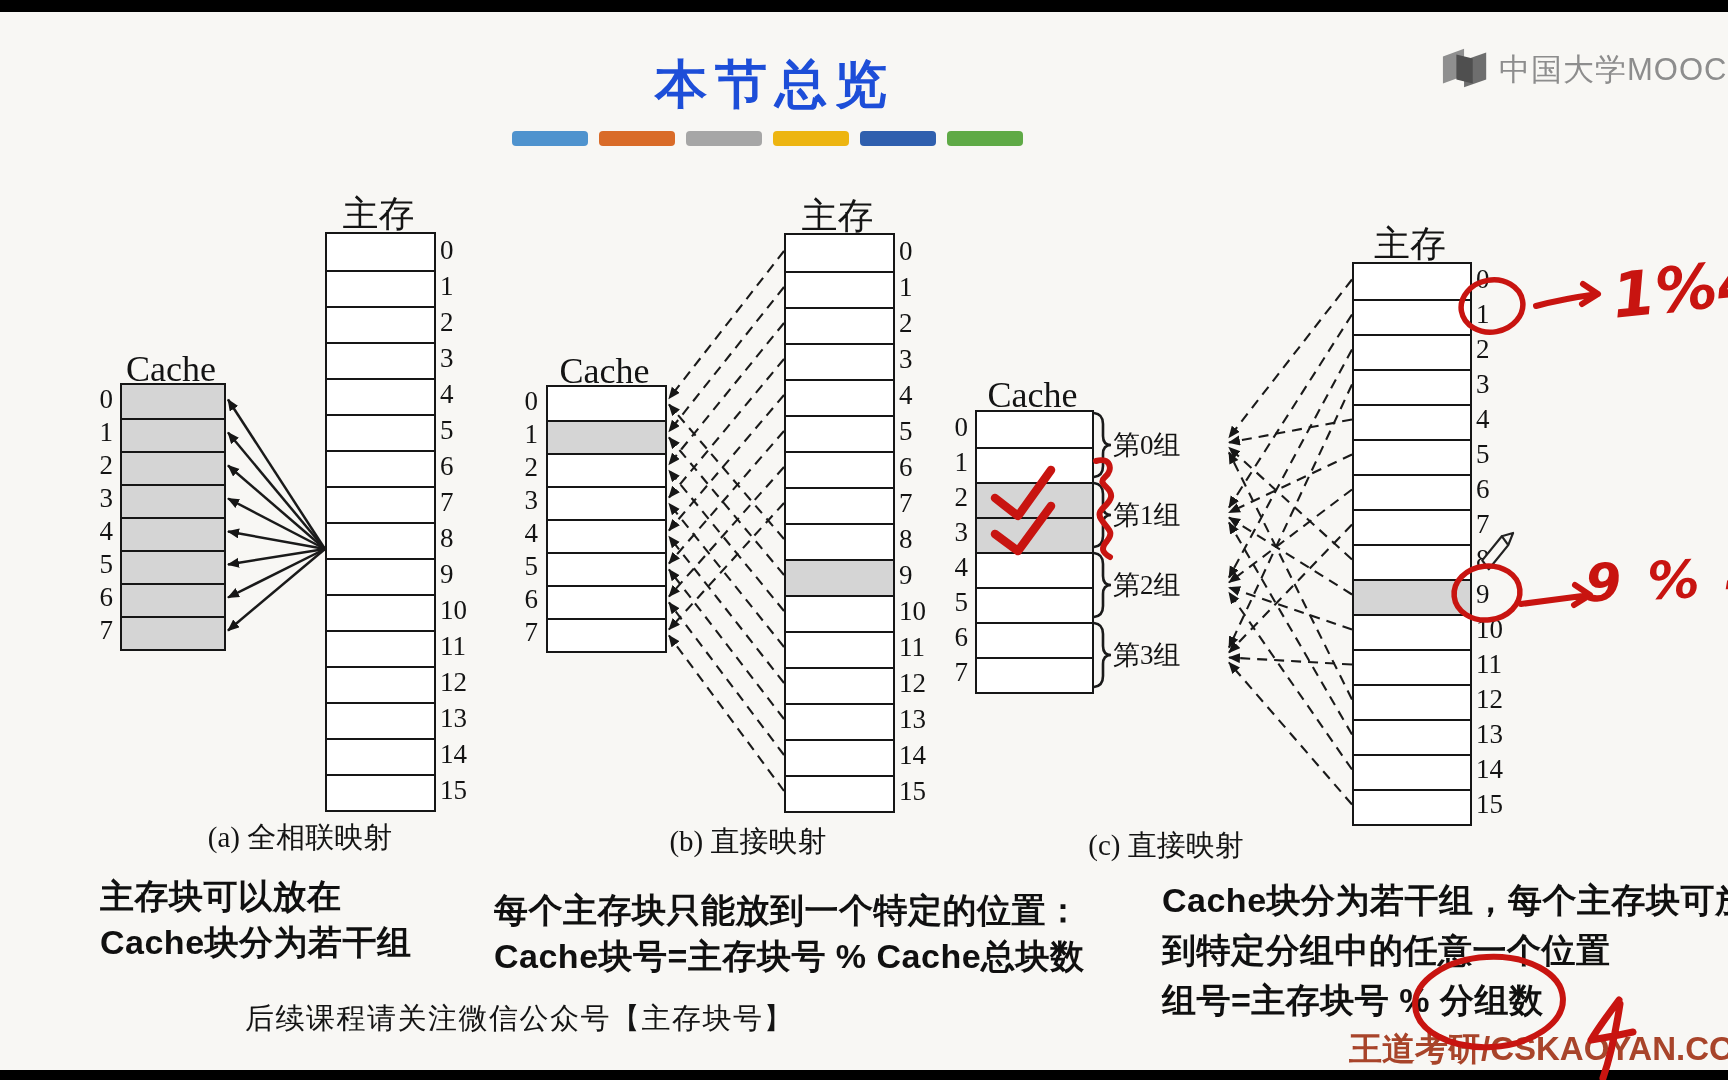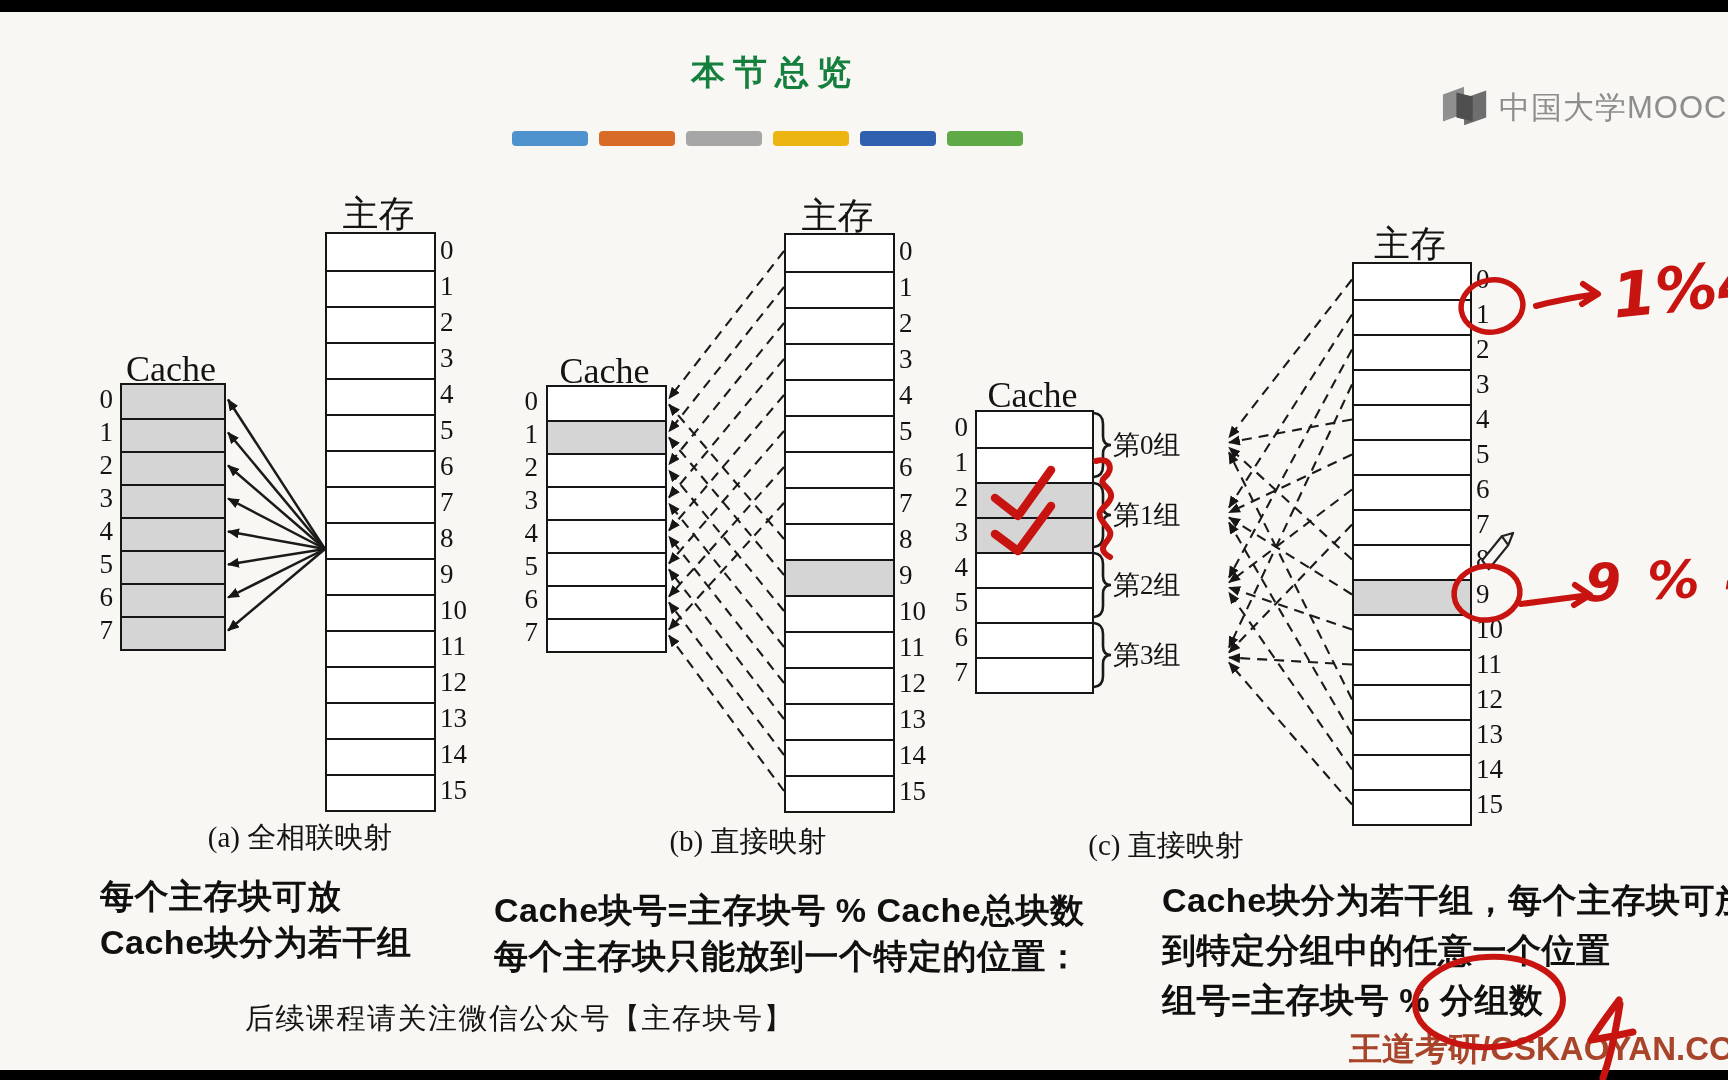--- a/index.html
+++ b/index.html
@@ -2,24 +2,24 @@
 <html><head>
 <meta charset="utf-8">
 <style>
   html,body{margin:0;padding:0;background:#222;}
   .stage{position:relative;width:1728px;height:1080px;background:#f8f7f4;overflow:hidden;
          font-family:"Liberation Serif","DejaVu Serif",serif;color:#141414;}
   .hbar{position:absolute;left:0;width:100%;background:#000;}
   .hbar.top{top:0;height:12px;}
   .hbar.bot{bottom:0;height:10px;}
   .title{position:absolute;left:540px;top:50px;width:470px;text-align:center;
-         font-size:34px;font-weight:bold;color:#15803d;letter-spacing:8px;}
+         font-size:52px;font-weight:bold;color:#1d4ed8;letter-spacing:8px;}
   .rule{position:absolute;left:512px;top:131px;display:flex;gap:11px;}
   .rule .seg{width:76px;height:15px;border-radius:4px;}
-  .logo{position:absolute;left:1441px;top:46px;display:flex;align-items:center;gap:8px;white-space:nowrap;margin-top:38px;}
+  .logo{position:absolute;left:1441px;top:46px;display:flex;align-items:center;gap:8px;white-space:nowrap;}
   .logo .txt{font-family:"Liberation Sans",sans-serif;font-size:31px;color:#8d8d8d;letter-spacing:1px;}
   .box{position:absolute;border:2px solid #161616;background:#fff;}
   .box .row{height:var(--rh);box-sizing:border-box;border-top:2px solid #161616;}
   .box .row:first-child{border-top:none;}
   .row.shaded{background:#d5d5d5;}
   .labels{position:absolute;font-size:27px;}
   .labels .num{height:var(--rh);box-sizing:border-box;display:flex;align-items:center;}
   .labels.rt .num{justify-content:flex-end;}
   .colhead{position:absolute;font-size:36px;text-align:center;white-space:nowrap;}
   .caption{position:absolute;font-size:29px;transform:translateX(-50%);white-space:nowrap;}
@@ -124,21 +124,21 @@
       <div class="num">10</div>
       <div class="num">11</div>
       <div class="num">12</div>
       <div class="num">13</div>
       <div class="num">14</div>
       <div class="num">15</div>
     </div>
   <div class="caption" style="left:300px;top:818px">(a) 全相联映射</div>
   <div class="desc" style="left:100px;top:874px;--lh:46px">
 
-  <div class="line">每个主存块可放</div>
+  <div class="line">主存块可以放在</div>
       <div class="line">Cache块分为若干组</div>
     </div>
 
   <div class="colhead" style="left:546px;width:117px;top:350px">Cache</div>
   <div class="box" style="left:546px;top:385px;width:117px;--rh:33px">
 
   <div class="row"></div>
       <div class="row shaded"></div>
       <div class="row"></div>
       <div class="row"></div>
@@ -193,22 +193,22 @@
       <div class="num">10</div>
       <div class="num">11</div>
       <div class="num">12</div>
       <div class="num">13</div>
       <div class="num">14</div>
       <div class="num">15</div>
     </div>
   <div class="caption" style="left:748px;top:822px">(b) 直接映射</div>
   <div class="desc" style="left:494px;top:888px;--lh:46px">
 
-  <div class="line">Cache块号=主存块号 % Cache总块数</div>
-      <div class="line">每个主存块只能放到一个特定的位置：</div>
+  <div class="line">每个主存块只能放到一个特定的位置：</div>
+      <div class="line">Cache块号=主存块号 % Cache总块数</div>
     </div>
 
   <div class="colhead" style="left:975px;width:115px;top:374px">Cache</div>
   <div class="box" style="left:975px;top:410px;width:115px;--rh:35px">
 
   <div class="row"></div>
       <div class="row"></div>
       <div class="row shaded"></div>
       <div class="row shaded"></div>
       <div class="row"></div>

